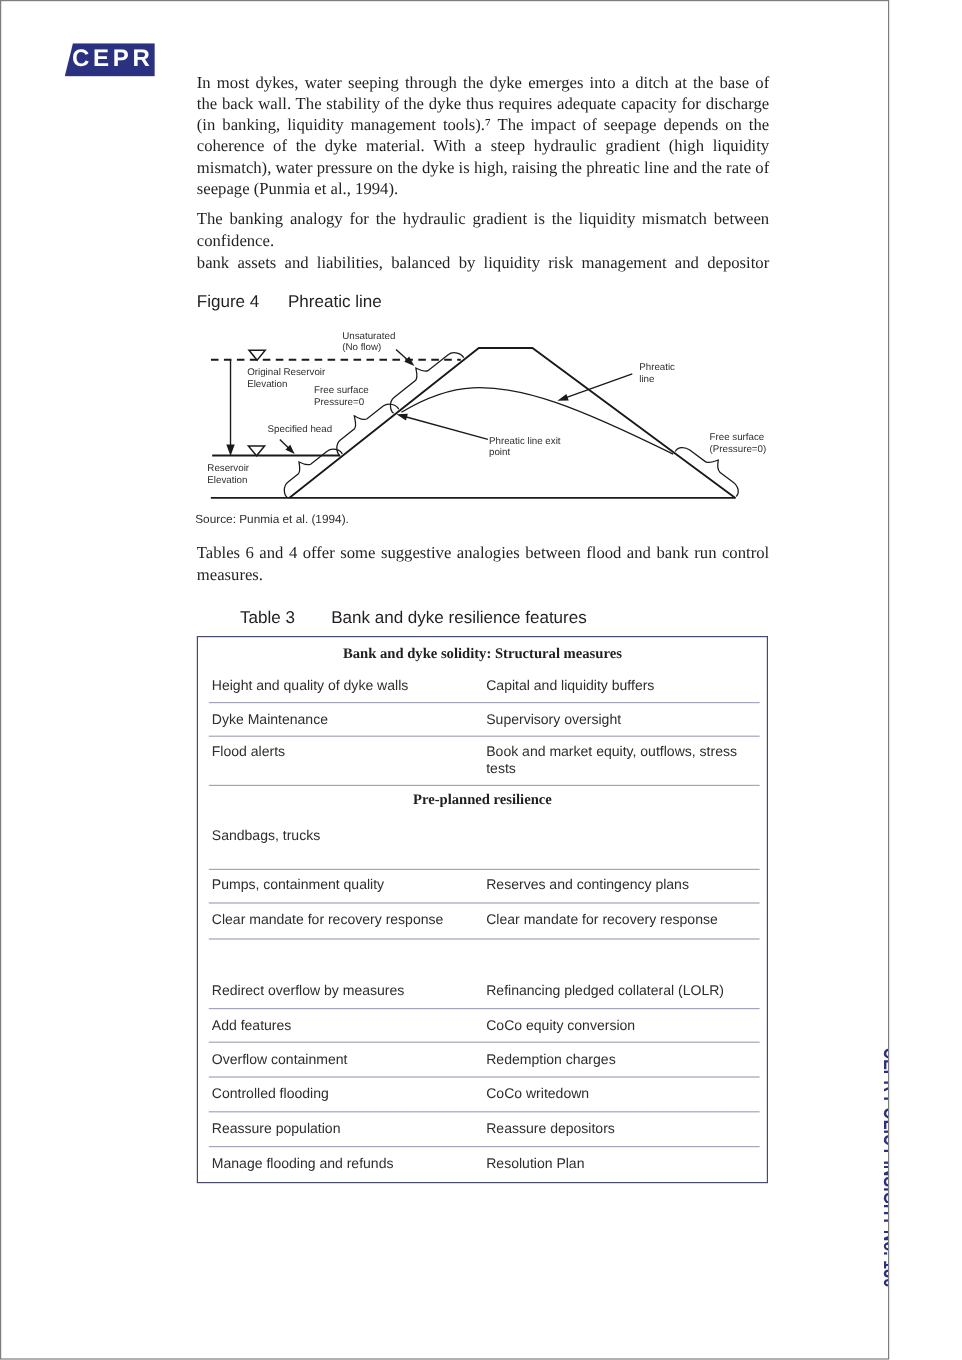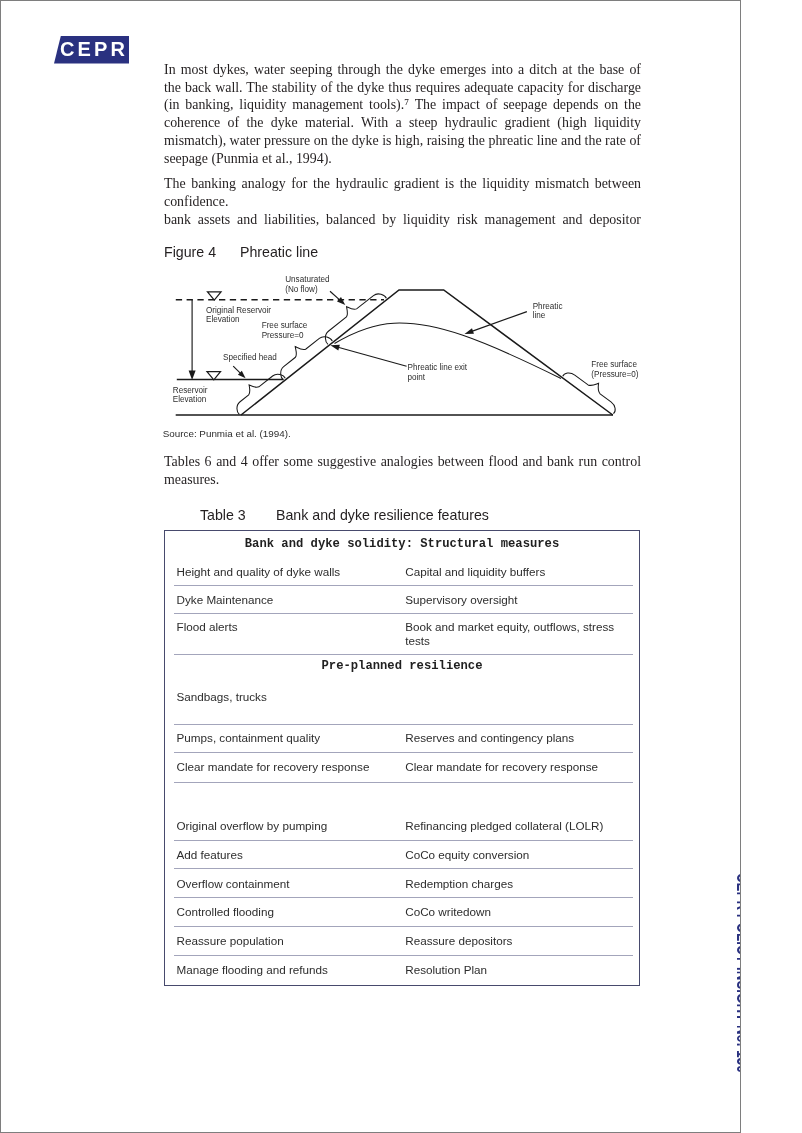--- a/index.html
+++ b/index.html
@@ -102,21 +102,21 @@
     font-size:11.7px;
     color:#2d2d2d;
     line-height:14.2px;
     white-space:pre-line;
   }
   .t3 .c1 { left:11.5px; width:225px; }
   .t3 .c2 { left:240.2px; width:220px; }
   .t3 .sechead {
     position:absolute; left:0; width:100%;
     text-align:center;
-    font-family:Liberation Mono, monospace;
+    font-family:Liberation Serif, serif;
     font-weight:700; font-size:12.2px; line-height:12.2px;
     color:#1f1f1f;
   }
   
   .footnote {
     position:absolute; left:163.5px; top:1060px;
     font-family:"Liberation Serif", serif;
     font-size:9.65px;
     color:#4a539b;
     line-height:11px;
@@ -232,21 +232,21 @@
       <div class="rule" style="top:122.89999999999998px"></div>
       <div class="sechead" style="top:128.60000000000002px">Pre-planned resilience</div>
       <div class="cell c1" style="top:159.20000000000005px">Sandbags, trucks</div>
       <div class="rule" style="top:192.89999999999998px"></div>
       <div class="cell c1" style="top:199.89999999999998px">Pumps, containment quality</div>
       <div class="cell c2" style="top:199.89999999999998px">Reserves and contingency plans</div>
       <div class="rule" style="top:221.29999999999995px"></div>
       <div class="cell c1" style="top:228.5px">Clear mandate for recovery response</div>
       <div class="cell c2" style="top:228.5px">Clear mandate for recovery response</div>
       <div class="rule" style="top:250.79999999999995px"></div>
-      <div class="cell c1" style="top:288px">Original overflow by pumping</div>
+      <div class="cell c1" style="top:288px">Redirect overflow by measures</div>
       <div class="cell c2" style="top:288px">Refinancing pledged collateral (LOLR)</div>
       <div class="rule" style="top:308.6px"></div>
       <div class="cell c1" style="top:316.79999999999995px">Add features</div>
       <div class="cell c2" style="top:316.79999999999995px">CoCo equity conversion</div>
       <div class="rule" style="top:337.4px"></div>
       <div class="cell c1" style="top:345.6px">Overflow containment</div>
       <div class="cell c2" style="top:345.6px">Redemption charges</div>
       <div class="rule" style="top:366.20000000000005px"></div>
       <div class="cell c1" style="top:374.4px">Controlled flooding</div>
       <div class="cell c2" style="top:374.4px">CoCo writedown</div>

